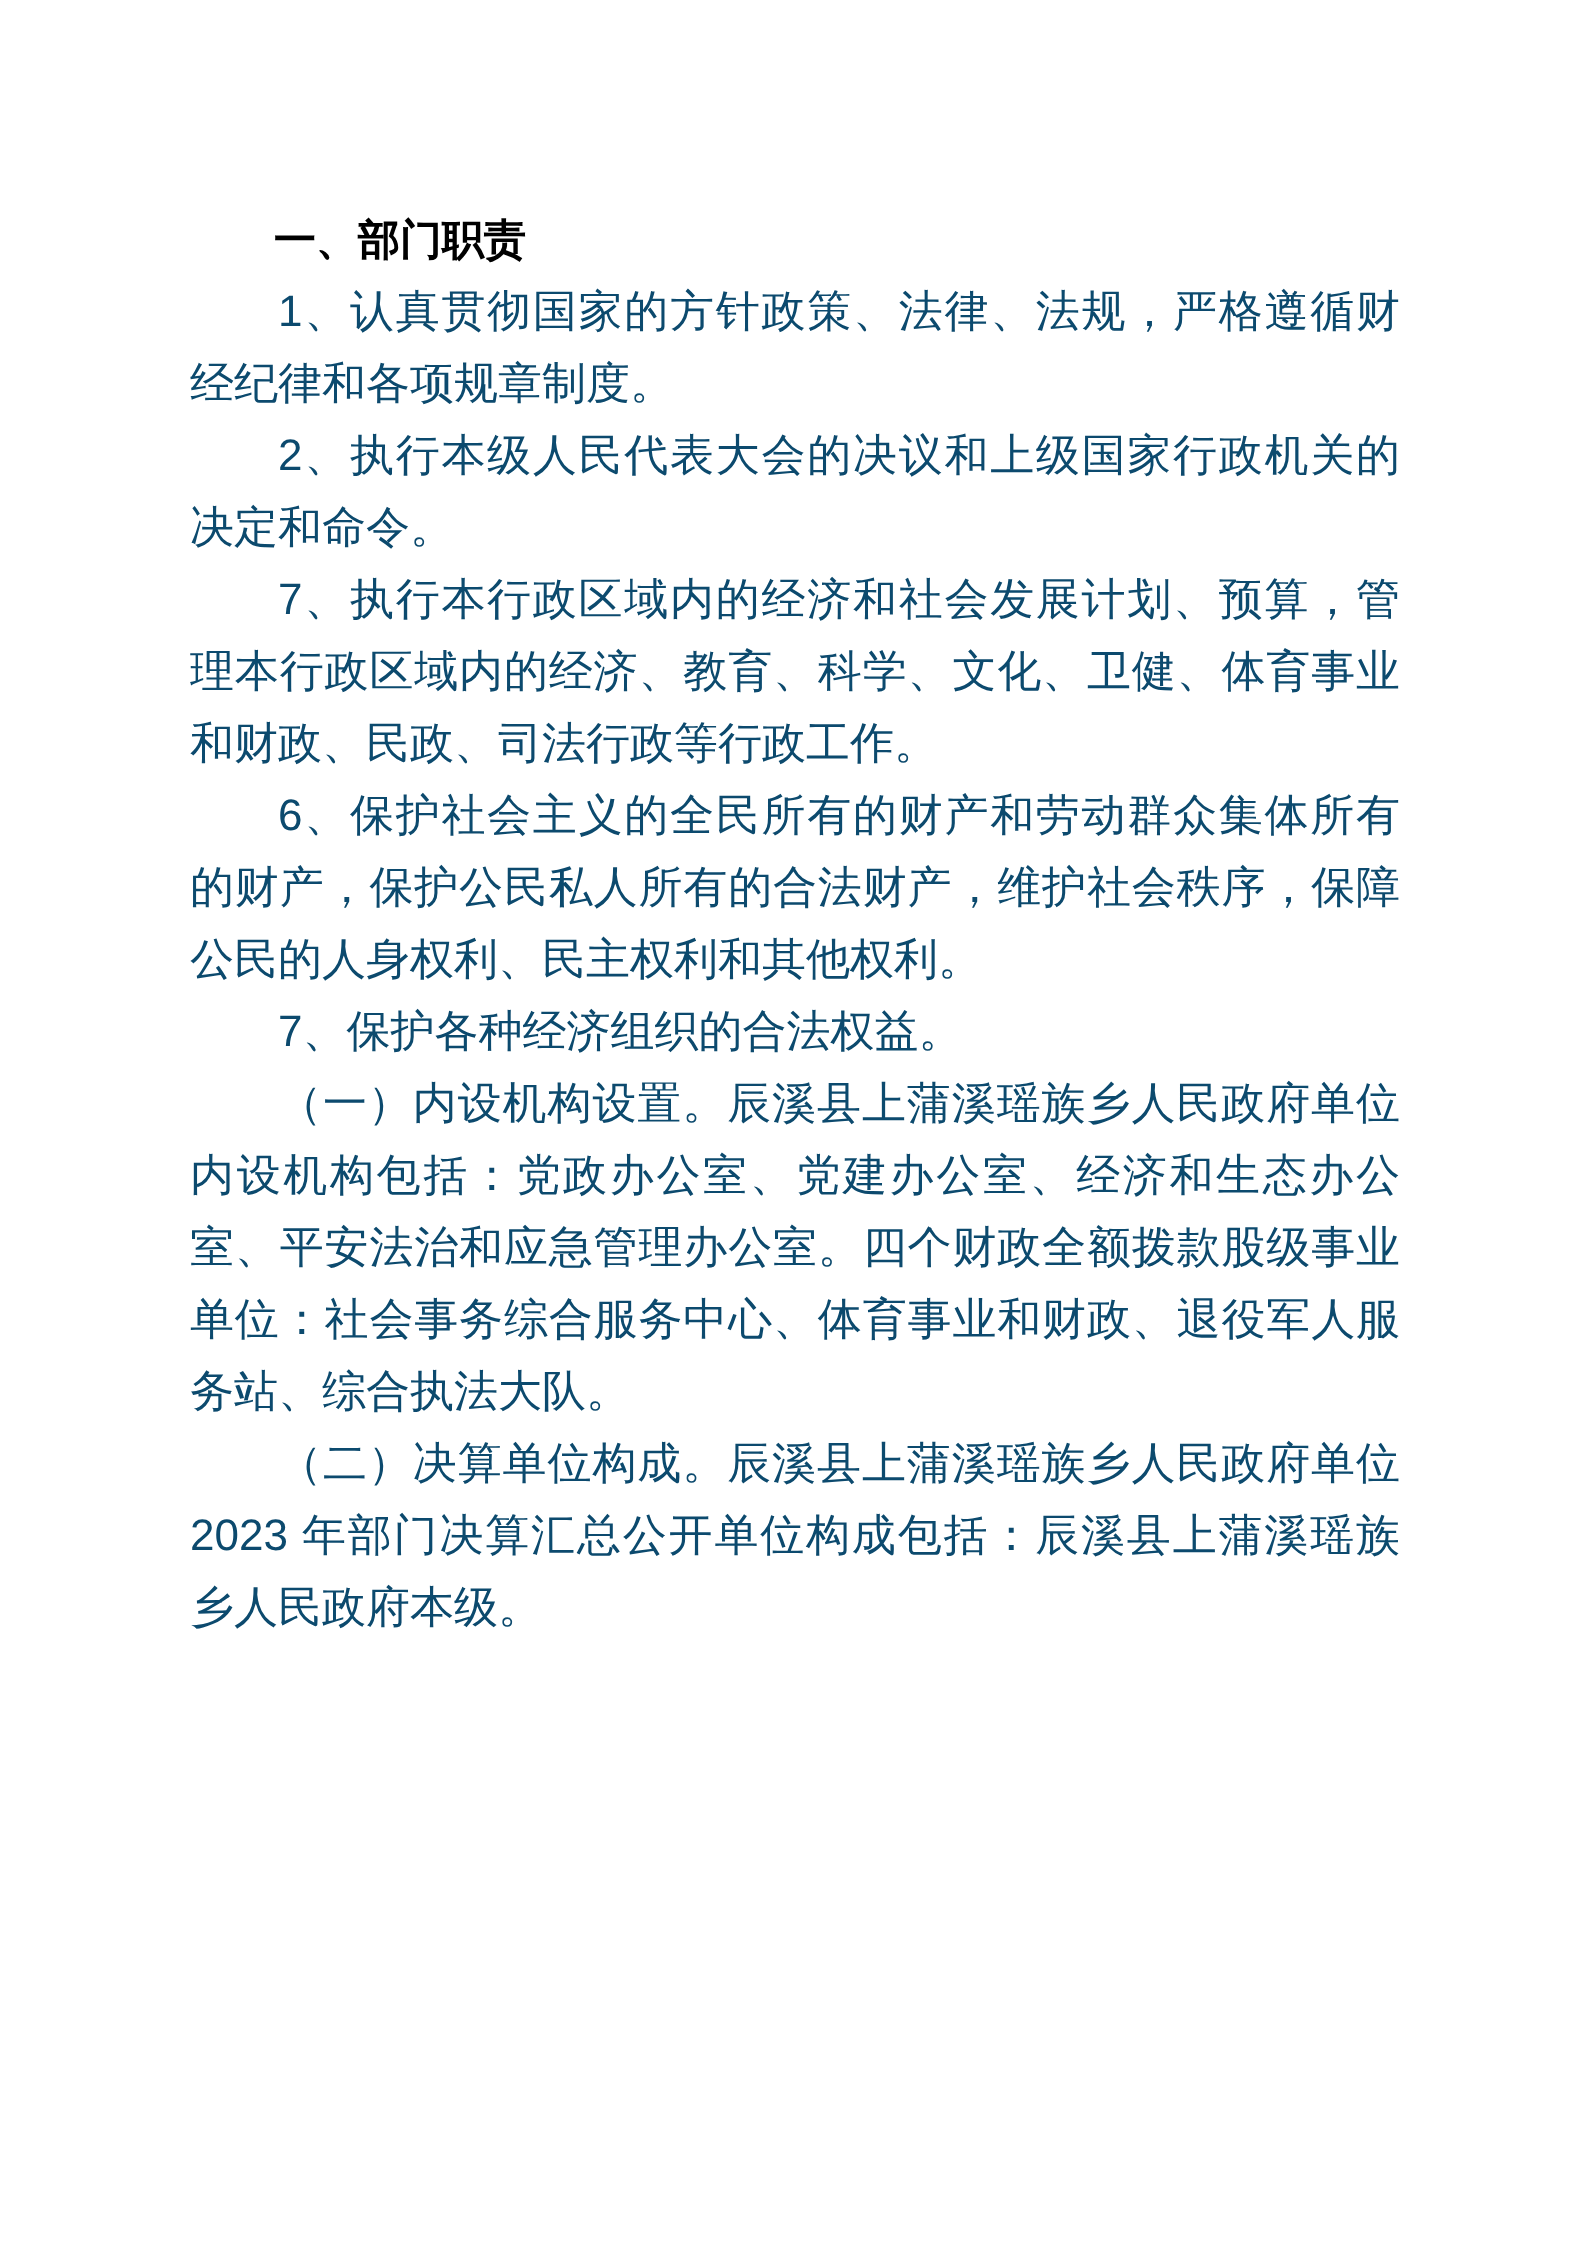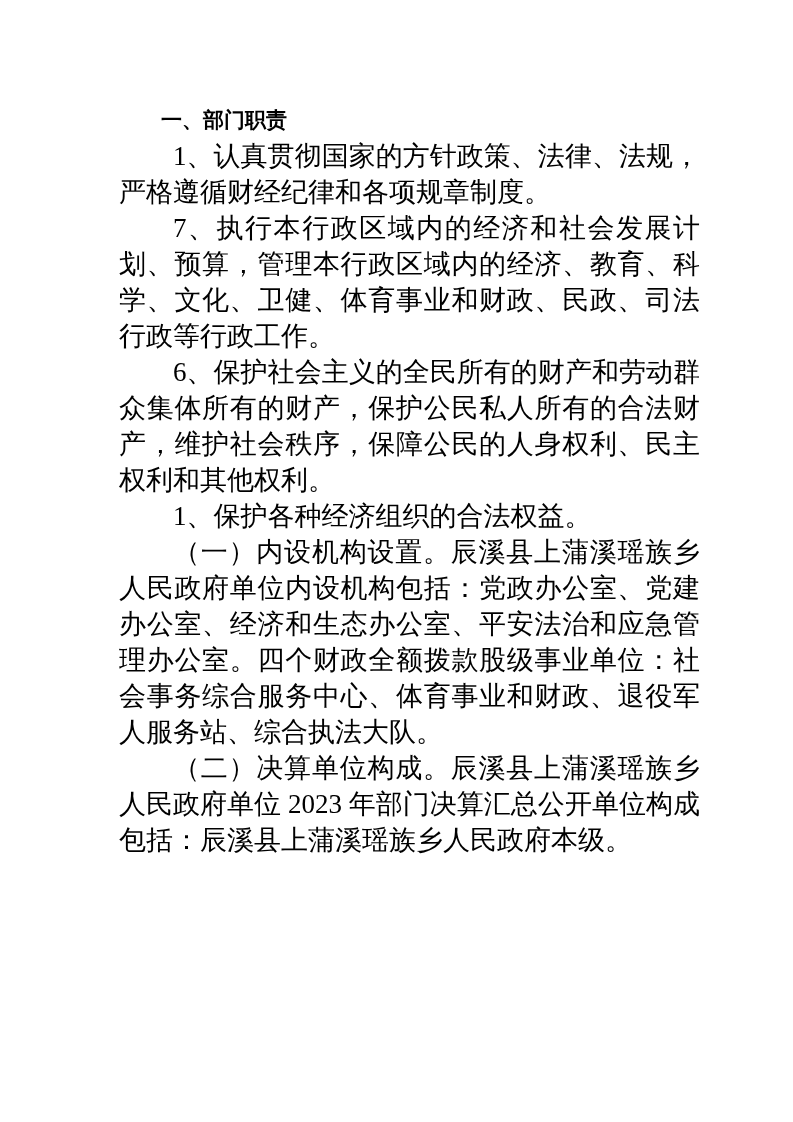--- a/index.html
+++ b/index.html
@@ -6,60 +6,61 @@
     margin: 0;
     padding: 0;
     background: #ffffff;
   }
   .page {
     position: relative;
     width: 793px;
     height: 1102px;
     background: #ffffff;
     box-sizing: border-box;
-    padding: 102px 93px 0 119px;
+    padding: 102px 93px 0 95px;
     overflow: hidden;
     color: #000000;
   }
   .doc-heading {
     margin: 0;
     font-family: "DejaVu Sans", "Liberation Sans", sans-serif;
     font-weight: bold;
     font-size: 21px;
     line-height: 36px;
     text-indent: 2em;
     color: #000000;
     white-space: nowrap;
   }
   .body-para {
     margin: 0;
-    font-family: Liberation Serif, serif;
-    font-size: 27px;
+    font-family: Liberation Sans, sans-serif;
+    font-size: 22px;
     line-height: 36px;
     text-indent: 2em;
     text-align: justify;
     text-justify: inter-ideograph;
-    color: #000000;
+    color: #0c4a6e;
   }
 </style>
 </head>
 <body>
 
 <div class="page">
 
   <h2 class="doc-heading">一、部门职责</h2>
 
   <p class="body-para">1、认真贯彻国家的方针政策、法律、法规，严格遵循财经纪律和各项规章制度。</p>
 
+  <p class="body-para">2、执行本级人民代表大会的决议和上级国家行政机关的决定和命令。</p>
 
   <p class="body-para">7、执行本行政区域内的经济和社会发展计划、预算，管理本行政区域内的经济、教育、科学、文化、卫健、体育事业和财政、民政、司法行政等行政工作。</p>
 
   <p class="body-para">6、保护社会主义的全民所有的财产和劳动群众集体所有的财产，保护公民私人所有的合法财产，维护社会秩序，保障公民的人身权利、民主权利和其他权利。</p>
 
-  <p class="body-para">1、保护各种经济组织的合法权益。</p>
+  <p class="body-para">7、保护各种经济组织的合法权益。</p>
 
 
 
   <p class="body-para">（一）内设机构设置。辰溪县上蒲溪瑶族乡人民政府单位内设机构包括：党政办公室、党建办公室、经济和生态办公室、平安法治和应急管理办公室。四个财政全额拨款股级事业单位：社会事务综合服务中心、体育事业和财政、退役军人服务站、综合执法大队。</p>
 
   <p class="body-para">（二）决算单位构成。辰溪县上蒲溪瑶族乡人民政府单位 2023 年部门决算汇总公开单位构成包括：辰溪县上蒲溪瑶族乡人民政府本级。</p>
 
 </div>
 
 </body></html>

